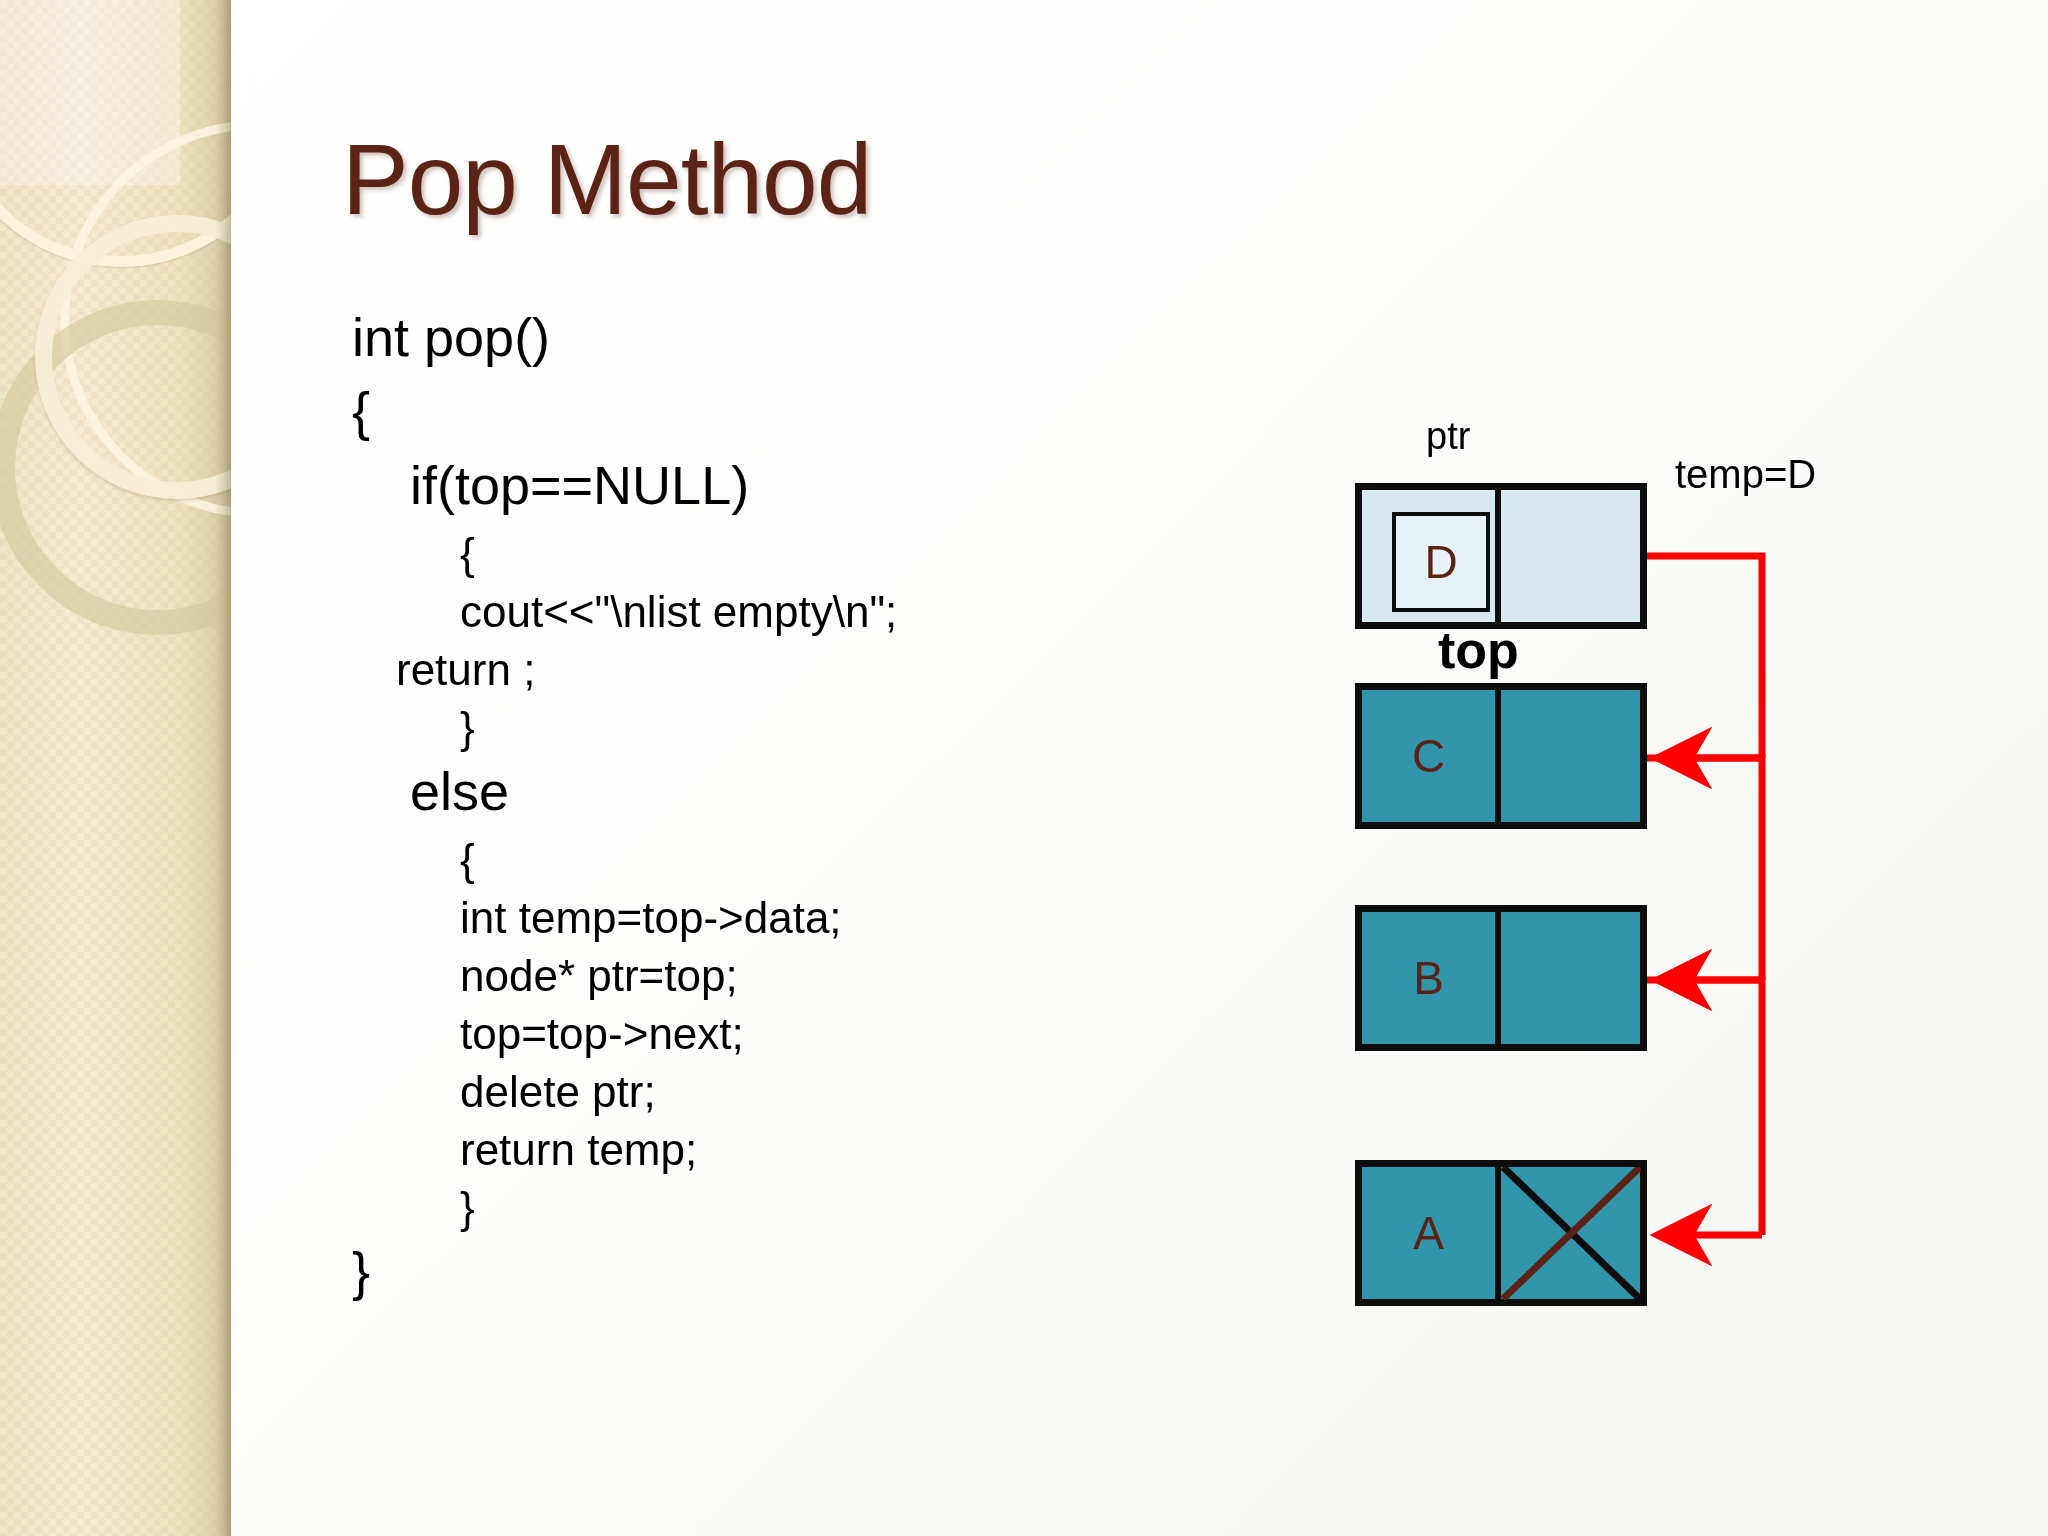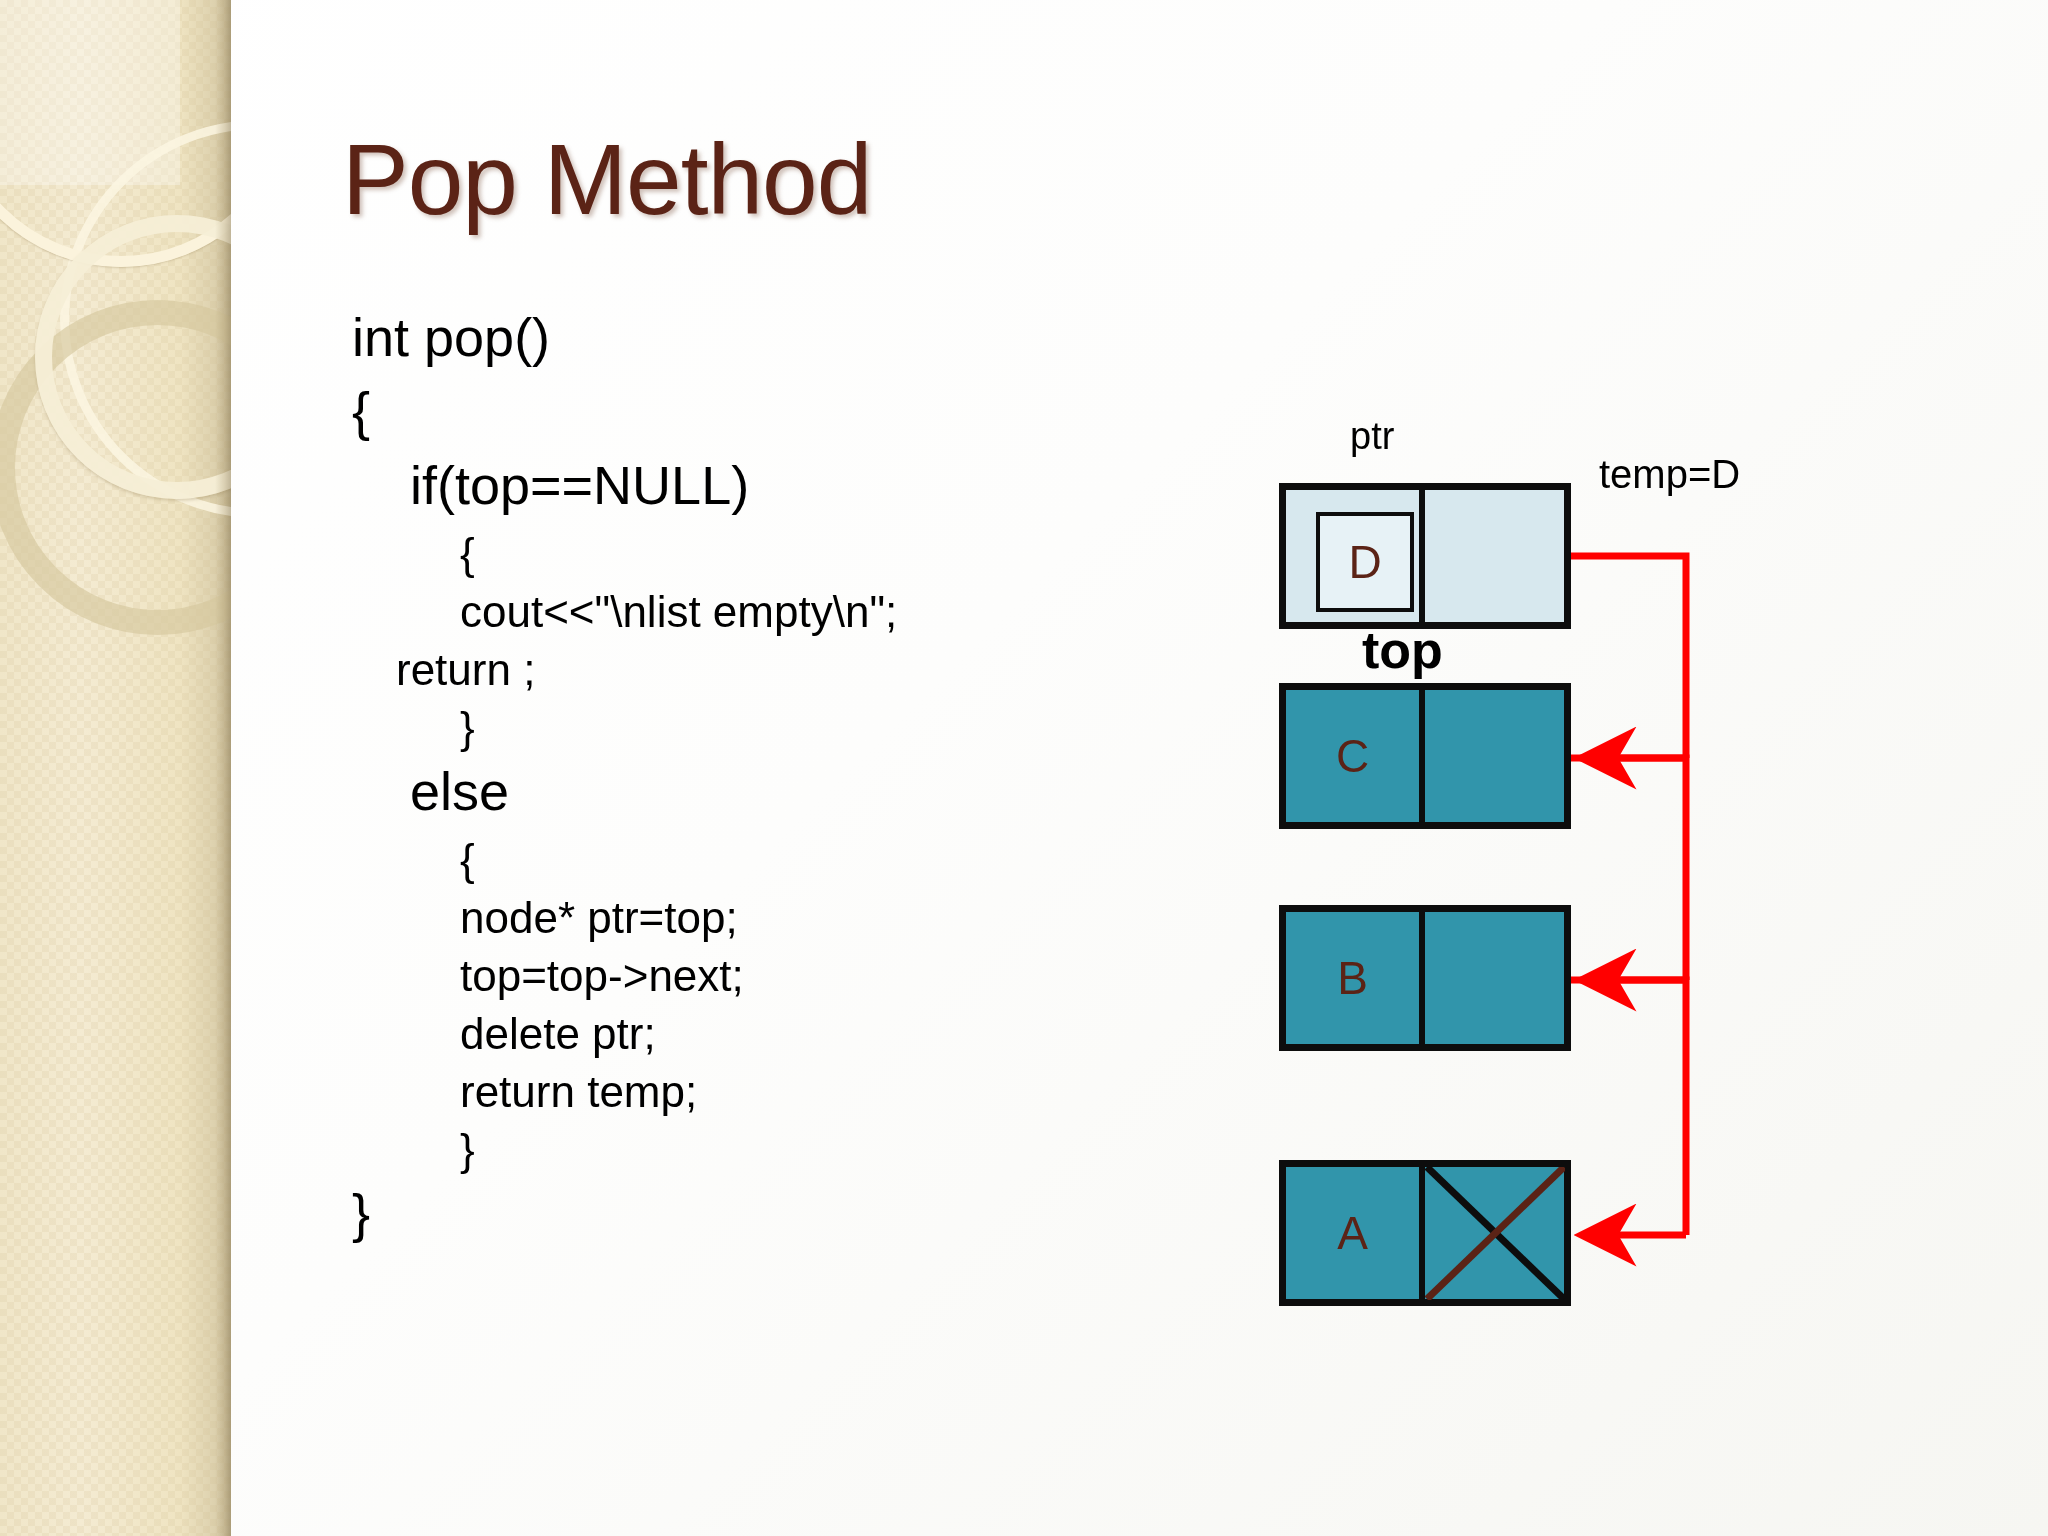--- a/index.html
+++ b/index.html
@@ -49,21 +49,21 @@
     white-space:nowrap;
   }
 
   
   .code{position:absolute;left:352px;top:310px;width:820px;color:#000;}
   .ln{white-space:pre;line-height:1.0;}
   .ln.lg{font-size:54px;margin-bottom:20px;}
   .ln.md{font-size:44px;margin-bottom:14px;}
 
   
-  .diagram{position:absolute;left:1254px;top:420px;width:718px;height:1060px;}
+  .diagram{position:absolute;left:1330px;top:420px;width:718px;height:1060px;}
   .diagram svg{position:absolute;left:0;top:0;}
   .lbl{position:absolute;white-space:nowrap;color:#000;}
   .lbl-ptr{left:96px;top:-5px;font-size:38px;}
   .lbl-temp{left:345px;top:32px;font-size:40px;}
   .lbl-top{left:108px;top:200px;font-size:52px;font-weight:bold;}
 
   .node{position:absolute;width:292px;height:146px;border:7px solid #0d0d0d;box-sizing:border-box;
         display:flex;}
   .cell{position:relative;height:100%;box-sizing:border-box;}
   .cell-data{width:50%;border-right:6px solid #0d0d0d;display:flex;align-items:center;justify-content:center;}
@@ -101,20 +101,21 @@
   <div class="code" id="code-block">
       <div class="ln lg" style="margin-left: 0px;">int pop()</div>
       <div class="ln lg" style="margin-left: 0px;">{</div>
       <div class="ln lg" style="margin-left: 58px;">if(top==NULL)</div>
       <div class="ln md" style="margin-left: 108px;">{</div>
       <div class="ln md" style="margin-left: 108px;">cout&lt;&lt;"\nlist empty\n";</div>
       <div class="ln md" style="margin-left: 44px;">return ;</div>
       <div class="ln md" style="margin-left: 108px;">}</div>
       <div class="ln lg" style="margin-left: 58px;">else</div>
       <div class="ln md" style="margin-left: 108px;">{</div>
+      <div class="ln md" style="margin-left: 108px;">int temp=top-&gt;data;</div>
       <div class="ln md" style="margin-left: 108px;">node* ptr=top;</div>
       <div class="ln md" style="margin-left: 108px;">top=top-&gt;next;</div>
       <div class="ln md" style="margin-left: 108px;">delete ptr;</div>
       <div class="ln md" style="margin-left: 108px;">return temp;</div>
       <div class="ln md" style="margin-left: 108px;">}</div>
       <div class="ln lg" style="margin-left: 0px;">}</div>
     </div>
 
   <div class="diagram">
 

